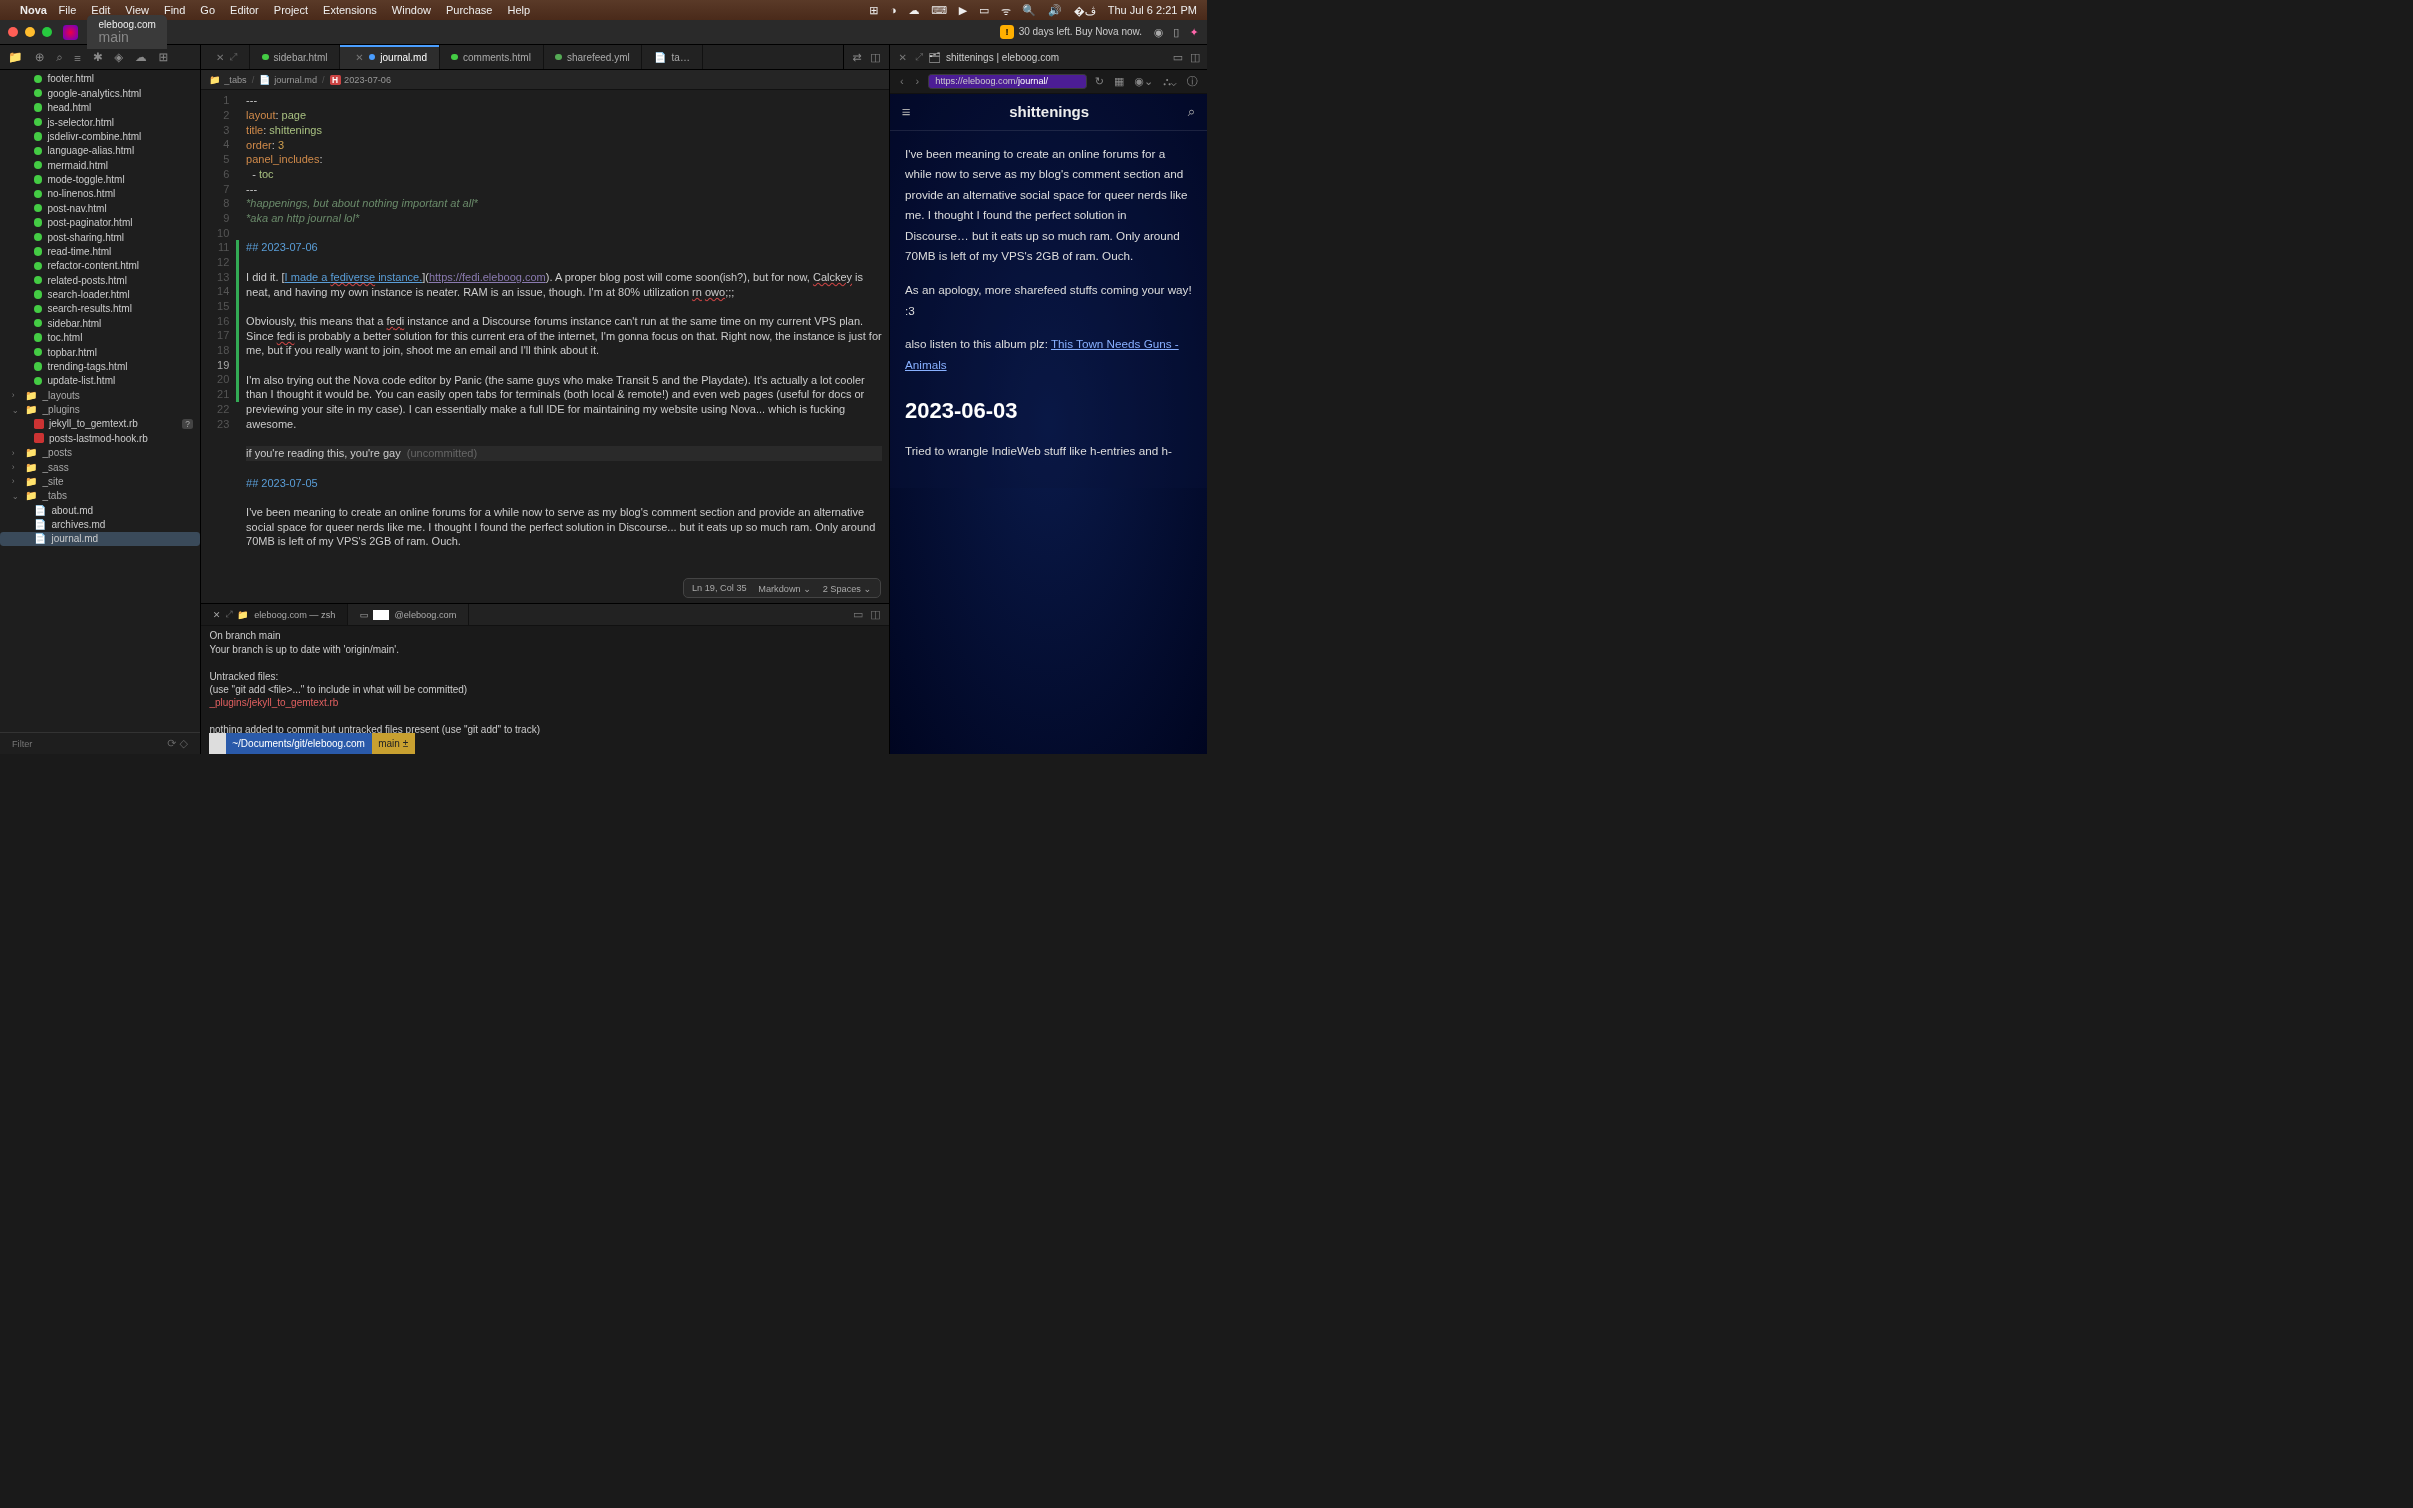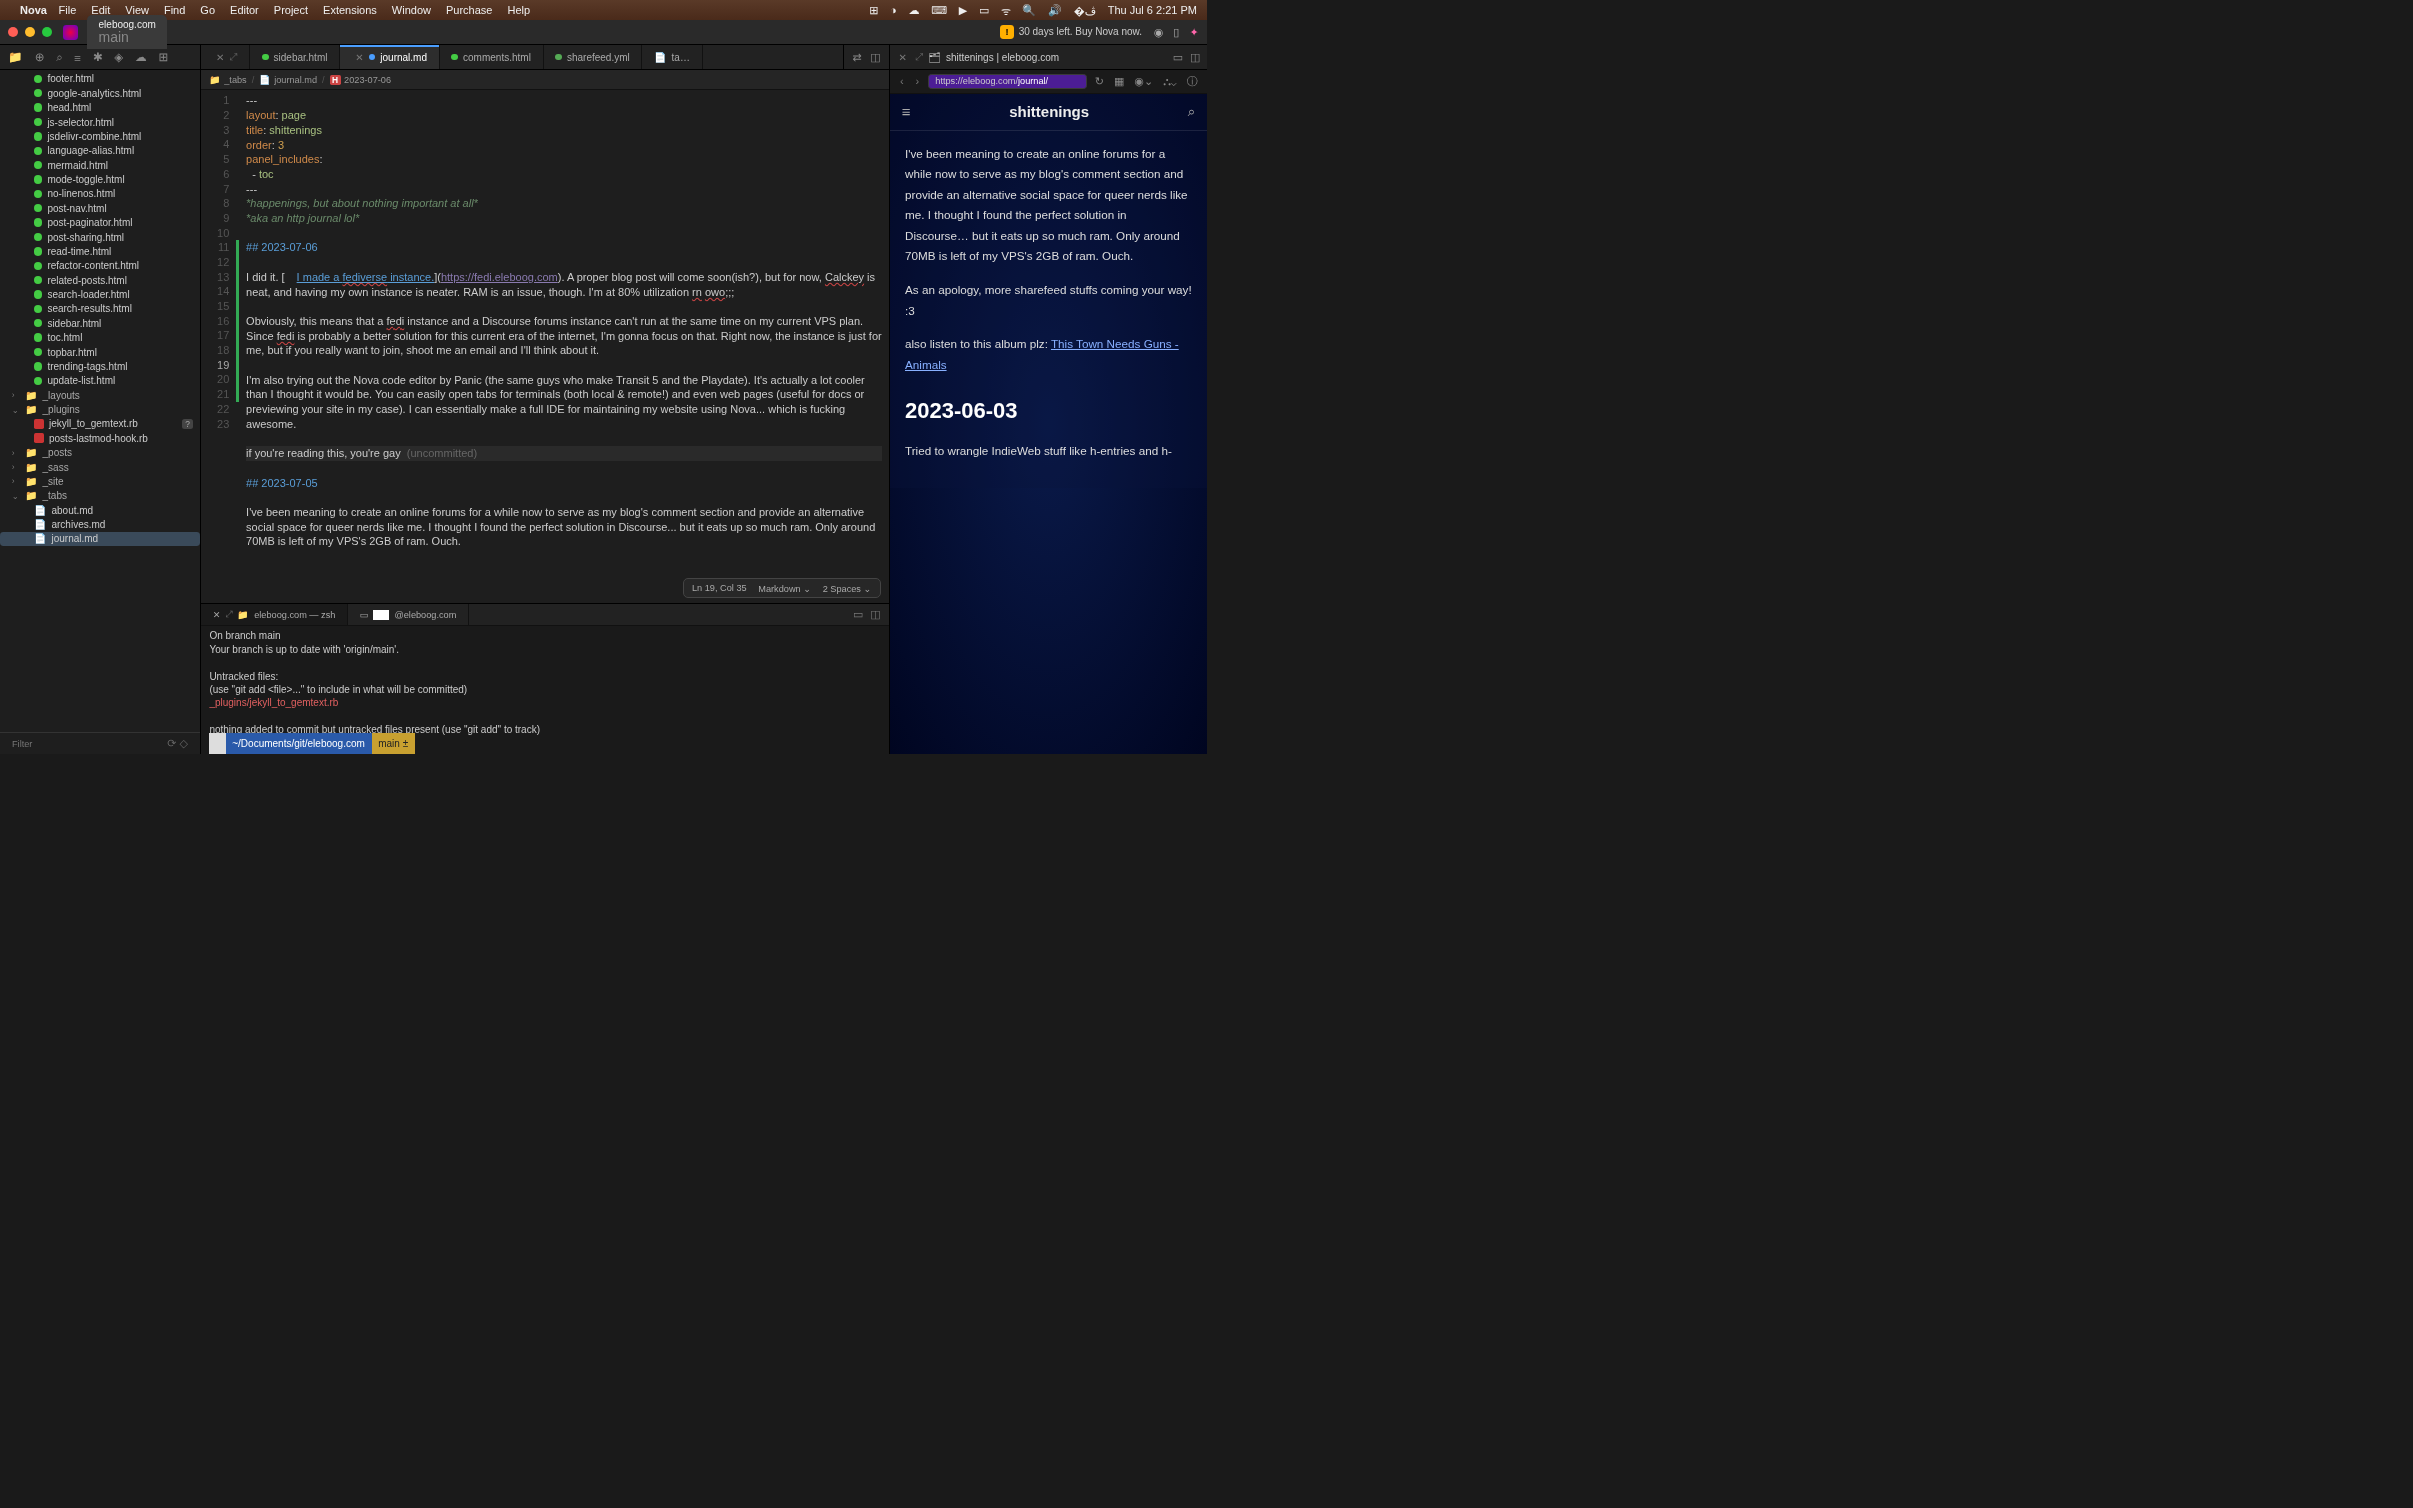--- a/index.html
+++ b/index.html
@@ -82,21 +82,21 @@
 .change-bar .cb { height: 14.7px; }
 .change-bar .cb.mod { background: #3a5; }
 .code { flex: 1; padding: 3.4px 6.7px; line-height: 14.7px; white-space: pre-wrap; color: #ccc; overflow: hidden; }
 .code .line { min-height: 14.7px; }
 .code .line.cur { background: #2a2a2a; }
 .kw { color: #d08a4a; }
 .str { color: #a8c080; }
 .num { color: #d0a050; }
 .cmt { color: #6a8a6a; font-style: italic; }
 .hdr { color: #5a9ed8; }
-.lnk { color: #5a9ed8; text-decoration: underline; padding-left: 12px; }
+.lnk { color: #5a9ed8; text-decoration: underline; }
 .url { color: #8a7ab0; text-decoration: underline; }
 .spell { text-decoration: underline wavy #c44; }
 .uncommitted { color: #666; }
 
 .statusbar { position: absolute; bottom: 5px; right: 8.4px; background: rgba(40,40,40,.9); border: 0.8px solid #444; border-radius: 5px; padding: 3.4px 8.4px; display: flex; gap: 11.7px; font-size: 9.2px; color: #aaa; }
 
 .terminal-wrap { height: 151px; border-top: 0.8px solid #000; display: flex; flex-direction: column; background: #1a1a1a; }
 .term-tabs { height: 22px; display: flex; align-items: stretch; background: #222; border-bottom: 0.8px solid #111; }
 .term-tabs .ttab { display: flex; align-items: center; gap: 5px; padding: 0 11.7px; border-right: 0.8px solid #111; font-size: 9.2px; color: #aaa; }
 .term-tabs .ttab.active { background: #1a1a1a; }

